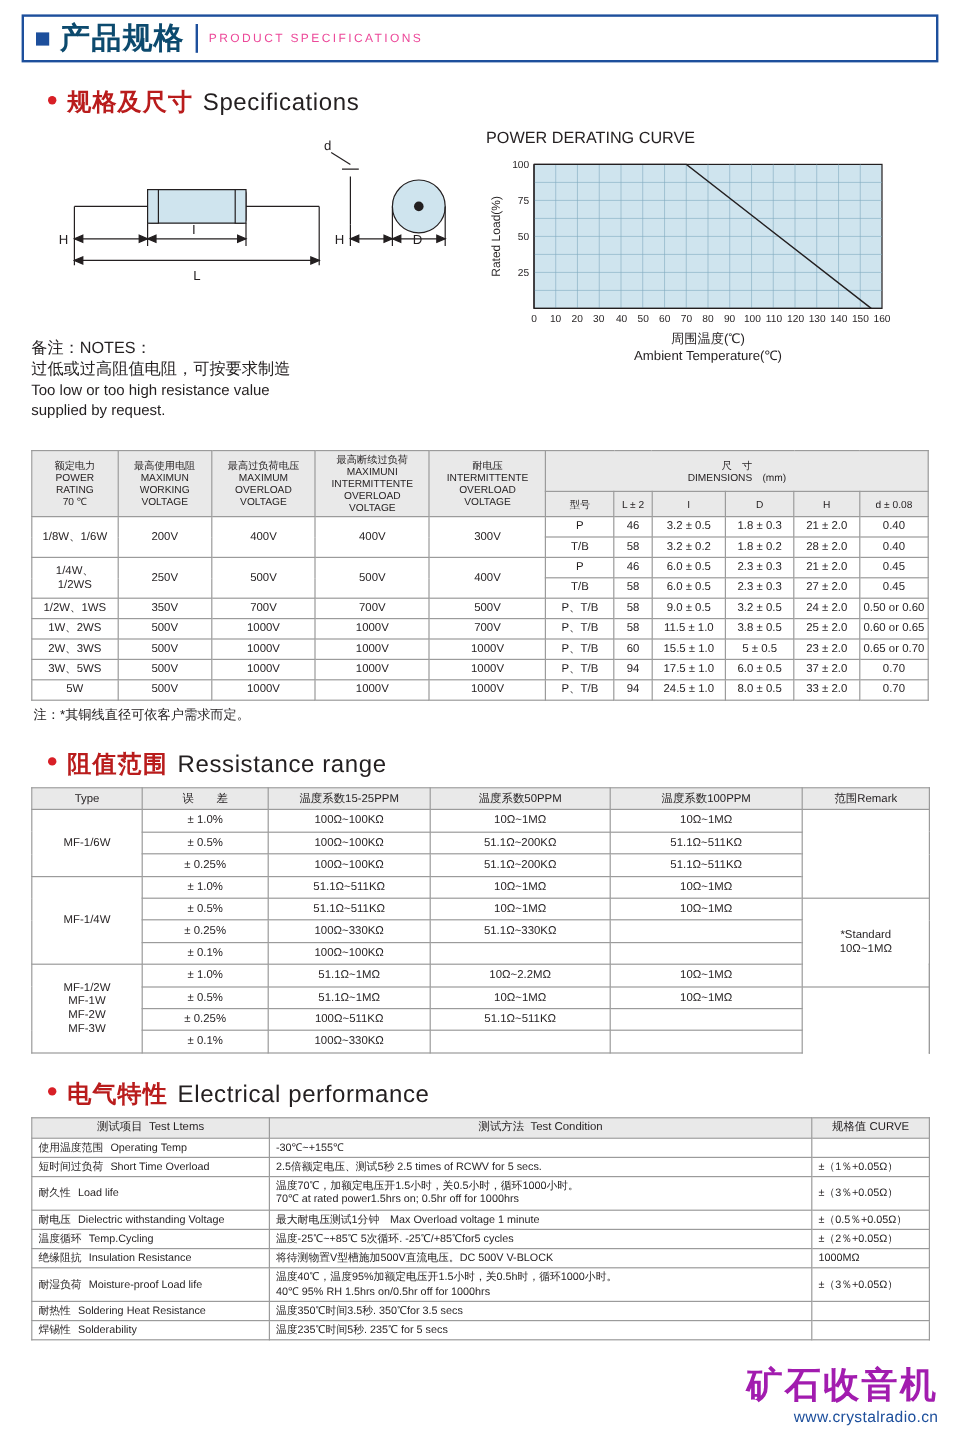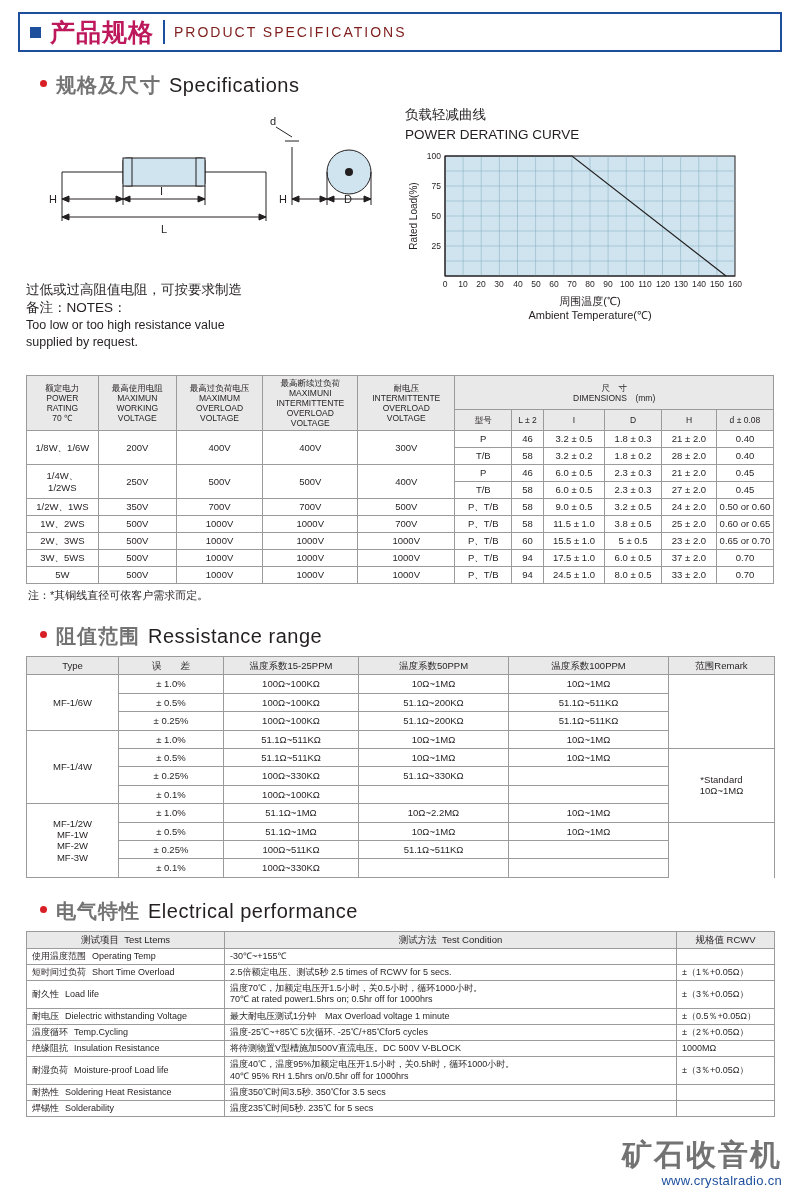--- a/index.html
+++ b/index.html
@@ -20,42 +20,42 @@
     background: #ffffff;
     display: flex;
     align-items: center;
     padding-left: 10px;
   }
   .header .sq {
     width: 11px; height: 11px; background: #1d4f9c;
     margin-right: 9px; flex: none;
   }
   .header .cn {
-    font-size: 25px; font-weight: bold; color: #be185d;
+    font-size: 25px; font-weight: bold; color: #0c4a6e;
     letter-spacing: 1px; line-height: 1;
   }
   .header .bar {
     width: 2px; height: 24px; background: #1d4f9c;
     margin: 0 9px;
   }
   .header .en {
-    font-size: 14px; color: #7f1d1d; letter-spacing: 2px;
+    font-size: 10px; color: #ec4899; letter-spacing: 2px;
   }
   
   .sect-title {
     display: flex; align-items: baseline;
     margin: 20px 0 6px 40px;
   }
   .sect-title .dot {
     width: 7px; height: 7px; border-radius: 50%;
     background: #d81f26; margin-right: 9px; flex: none;
     position: relative; top: -5px;
   }
   .sect-title .t-cn {
-    font-size: 20px; font-weight: bold; color: #737373;
+    font-size: 20px; font-weight: bold; color: #b91c1c;
     letter-spacing: 1px;
     text-align: right;
   }
   .sect-title .t-en {
     font-size: 20px; color: #231f20; margin-left: 8px; letter-spacing: .5px;
   }
   
   .drawing-wrap {
     position: relative;
     height: 270px;
@@ -133,21 +133,21 @@
   .elec-table .c-item .lbl-en { margin-left: 6px; text-align: center; }
   .elec-table .c-spec { }
   .elec-table .c-cond { }
   .two-line { line-height: 1.35; }
   
   .logo {
     position: absolute; right: 18px; bottom: 14px;
     text-align: right;
   }
   .logo .cnlogo {
-    font-size: 30px; font-weight: bold; color: #737373;
+    font-size: 30px; font-weight: bold; color: #a21caf;
     letter-spacing: 2px; line-height: 1;
     font-family: "DejaVu Sans", sans-serif;
   }
   .logo .url {
     font-size: 13px; color: #1d4f9c; margin-top: 3px; letter-spacing: .3px;
   }
 </style>
 </head>
 <body>
 
@@ -216,29 +216,28 @@
       <text x="244" y="12">d</text>
       <text x="23" y="90">H</text>
       <text x="134" y="82">I</text>
       <text x="135" y="120">L</text>
       <text x="253" y="90">H</text>
       <text x="318" y="90">D</text>
     </g>
   </svg>
 
   <div class="notes">
+    <div class="cn">备注：NOTES：</div>
     <div class="cn">过低或过高阻值电阻，可按要求制造</div>
-    <div class="cn">备注：NOTES：</div>
     <div>Too low or too high resistance value</div>
     <div>supplied by request.</div>
   </div>
 
   <div class="curve-wrap">
     <div class="curve-title">
-      <div>负载轻减曲线</div>
       <div class="en">POWER DERATING CURVE</div>
     </div>
     <svg width="380" height="185" viewBox="0 0 380 185">
 
       <rect x="50" y="12" width="290" height="120" fill="#cfe4ee" stroke="#231f20" stroke-width="1"></rect>
       <g stroke="#7fa9bd" stroke-width="0.5">
         <line x1="68.1" y1="12" x2="68.1" y2="132"></line>
         <line x1="86.2" y1="12" x2="86.2" y2="132"></line>
         <line x1="104.4" y1="12" x2="104.4" y2="132"></line>
         <line x1="122.5" y1="12" x2="122.5" y2="132"></line>
@@ -603,21 +602,21 @@
   </colgroup>
   <thead>
     <tr>
       <td>
         <span>测试项目</span>&nbsp;&nbsp;<span>Test Ltems</span>
       </td>
       <td>
         <span>测试方法</span>&nbsp;&nbsp;<span>Test Condition</span>
       </td>
       <td>
-        <span>规格值</span>&nbsp;<span>RCWV</span>
+        <span>规格值</span>&nbsp;<span>CURVE</span>
       </td>
     </tr>
   </thead>
   <tbody>
     <tr>
       <td class="c-item">
         <span class="lbl-cn">使用温度范围</span><span class="lbl-en">Operating Temp</span>
       </td>
       <td class="c-cond">-30℃~+155℃</td>
       <td class="c-spec"></td>

